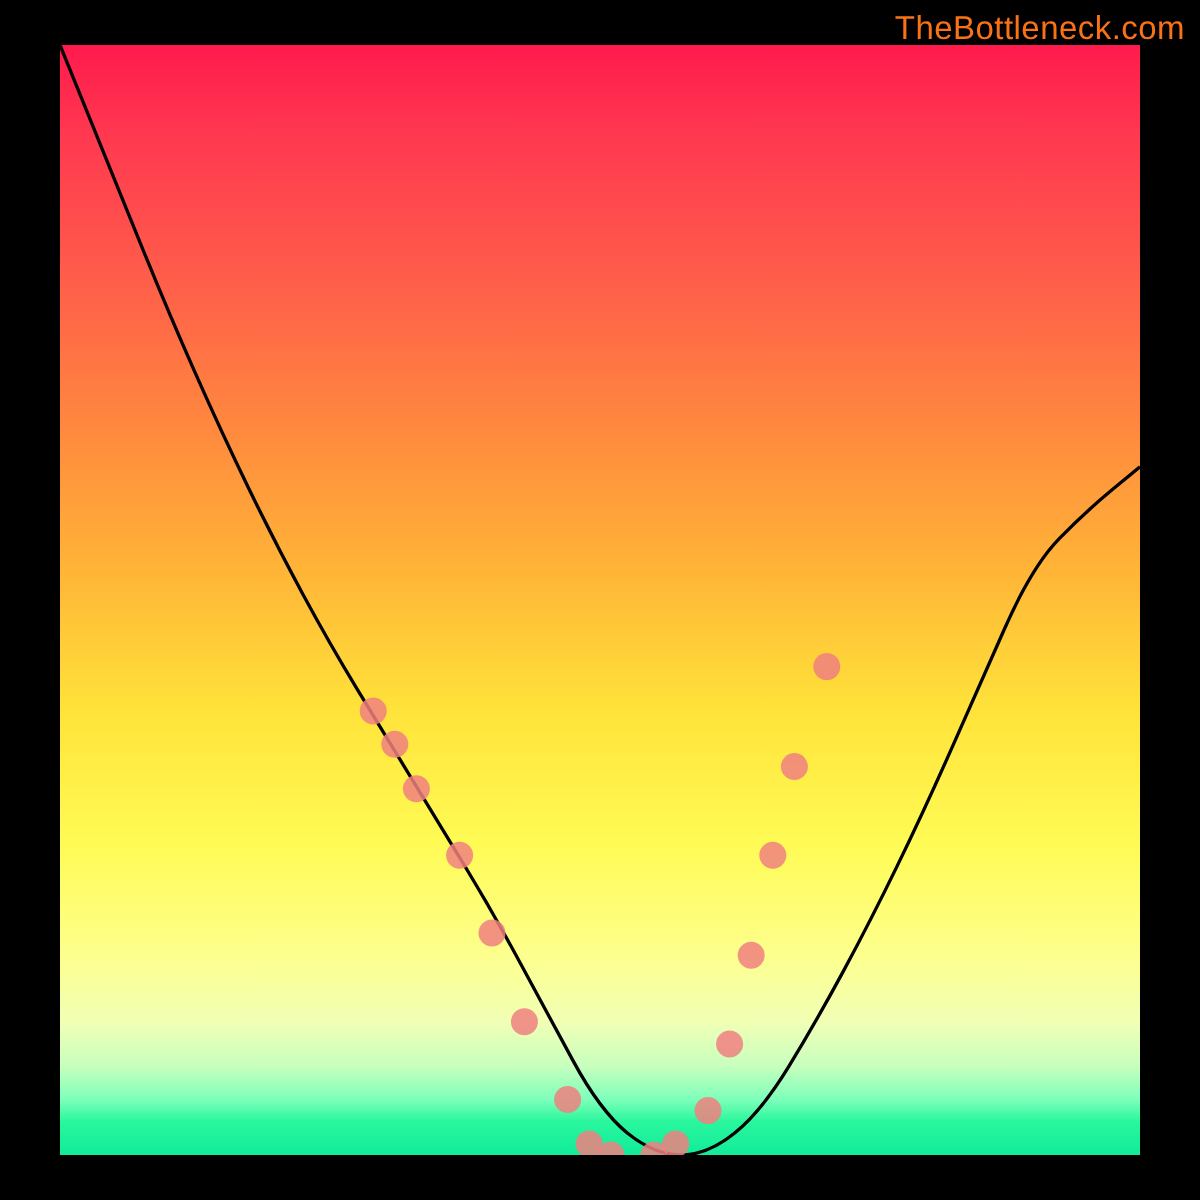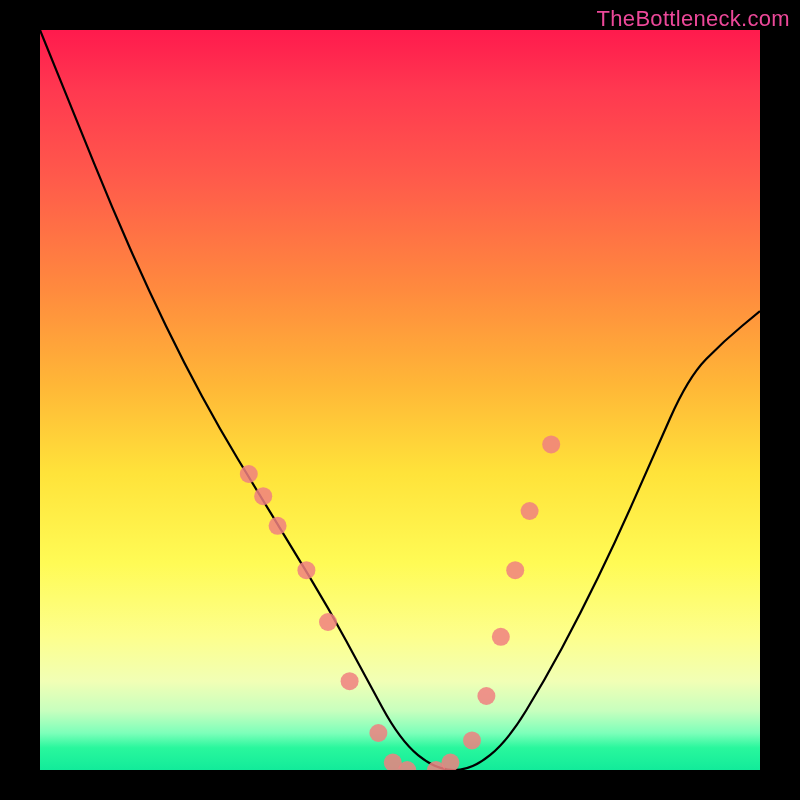--- a/index.html
+++ b/index.html
@@ -40,21 +40,21 @@
       #c7ffbe 92%,
       #7dffba 95%,
       #29f79d 97%,
       #12eb9a 100%
     );
   }
   .watermark {
     position: absolute;
     top: 6px;
     right: 10px;
-    color: #ec4899;
+    color: #f97316;
     font-size: 22px;
     font-weight: 500;
     letter-spacing: 0.3px;
     user-select: none;
   }
   svg.curve {
     position: absolute;
     left: 0;
     top: 0;
     width: 720px;

